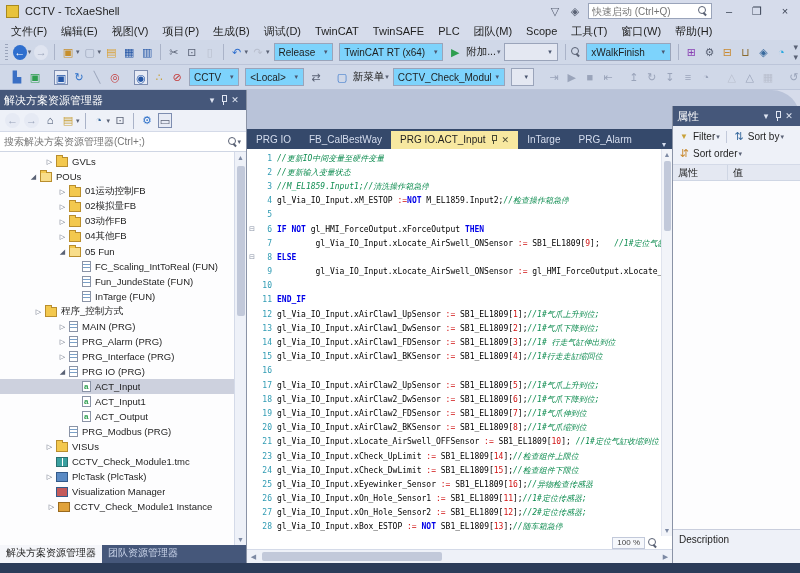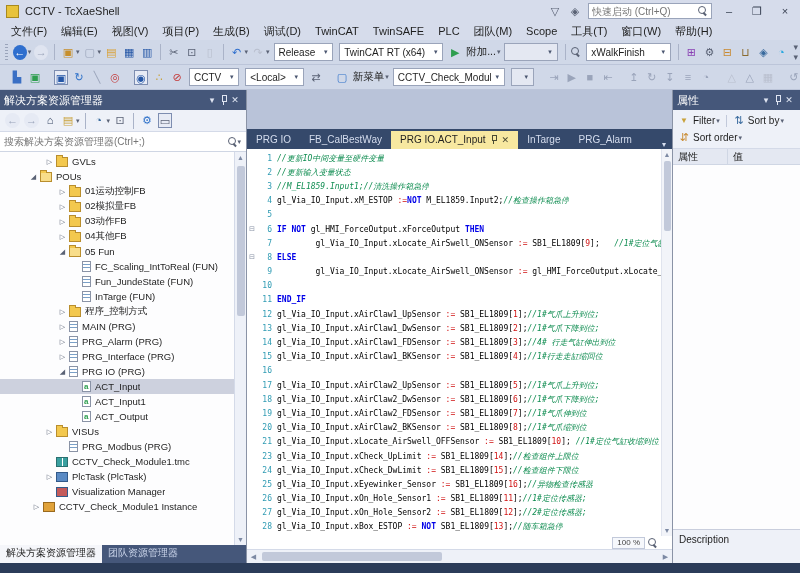--- a/index.html
+++ b/index.html
@@ -36,35 +36,35 @@
   #tb1 { top:40px; height:25px; }
   #tb2 { top:65px; height:25px; }
   .grip { width:4px; height:16px; margin:0 3px;
     background:repeating-linear-gradient(180deg,#9aa4ba 0 1px,transparent 1px 3px); }
   .tbi { display:inline-block; min-width:14px; height:15px; line-height:15px; text-align:center;
     font-size:11px; margin:0 2px; }
   .tbi.circ { border-radius:50%; width:15px; }
   .tbi.boxed { border:1px solid #7d8db0; background:#e7ebf5; }
   .tbi-caret { font-size:7px; color:#5a6275; margin:0 1px 0 -1px; }
   .tsep { width:1px; height:16px; background:#aab3c8; margin:0 4px; }
-  .combo { height:18px; background:#ffffff; border:1px solid #9aa4ba; display:flex;
+  .combo { height:18px; background:#7dd3fc; border:1px solid #9aa4ba; display:flex;
     align-items:center; margin:0 3px; }
   .combo-t { flex:1; padding:0 4px; font-size:10px; white-space:nowrap; overflow:hidden; }
   .combo-a { width:13px; text-align:center; font-size:7px; color:#4a5670; }
   .tlabel-btn { font-size:10.5px; margin:0 2px; white-space:nowrap; }
   .overflow-dots { font-size:9px; color:#5a6275; letter-spacing:-1px; margin:0 3px; }
 
   
   #main { position:absolute; left:0; top:90px; width:800px; height:473px; display:flex;
     background:#b9c3d9;border-radius:28px; }
   #solexp { width:247px; background:#eef1f8; border-right:1px solid #8a93a6;
     display:flex; flex-direction:column; }
   #editor { flex:1; display:flex; flex-direction:column; min-width:0; background:#fff;margin-top:39px; }
   #props  { width:128px; background:#eef1f8; border-left:1px solid #8a93a6;
-    display:flex; flex-direction:column; }
+    display:flex; flex-direction:column;margin-top:16px; }
 
   .panel-header { height:20px; background:#45577a; color:#fff; display:flex; align-items:center;
     padding:0 4px; font-size:11px; flex:0 0 auto; }
   .ph-title { flex:1; white-space:nowrap; overflow:hidden; }
   .ph-btn { width:14px; text-align:center; font-size:9px; color:#dfe5f2; }
   .pin-ic { position:relative; width:9px; height:12px; display:inline-block; }
   .pin-ic::before { content:''; position:absolute; left:3px; top:1px; width:3px; height:5px;
     border:1px solid #dfe5f2; }
   .pin-ic::after { content:''; position:absolute; left:4px; top:8px; width:1px; height:3px; background:#dfe5f2; }
 
@@ -373,21 +373,21 @@
           <div class="trow" style="padding-left: 70px;">
             <span class="arrow"></span>
             <span class="ti ti-pou"></span>
             <span class="tlabel">Fun_JundeState (FUN)</span>
           </div>
           <div class="trow" style="padding-left: 70px;">
             <span class="arrow"></span>
             <span class="ti ti-pou"></span>
             <span class="tlabel">InTarge (FUN)</span>
           </div>
-          <div class="trow" style="padding-left: 57px; align-items: center;">
+          <div class="trow" style="padding-left: 33px; align-items: center;">
             <span class="arrow">▷</span>
             <span class="ti ti-folder"></span>
             <span class="tlabel">程序_控制方式</span>
           </div>
           <div class="trow" style="padding-left: 57px;">
             <span class="arrow">▷</span>
             <span class="ti ti-pou"></span>
             <span class="tlabel">MAIN (PRG)</span>
           </div>
           <div class="trow" style="padding-left: 57px;">
@@ -413,46 +413,46 @@
           <div class="trow" style="padding-left: 70px;">
             <span class="arrow"></span>
             <span class="ti ti-act"></span>
             <span class="tlabel">ACT_Input1</span>
           </div>
           <div class="trow" style="padding-left: 70px;">
             <span class="arrow"></span>
             <span class="ti ti-act"></span>
             <span class="tlabel">ACT_Output</span>
           </div>
+          <div class="trow" style="padding-left: 57px;">
+            <span class="arrow"></span>
+            <span class="ti ti-pou"></span>
+            <span class="tlabel">PRG_Modbus (PRG)</span>
+          </div>
           <div class="trow" style="padding-left: 44px;">
             <span class="arrow">▷</span>
             <span class="ti ti-folder"></span>
             <span class="tlabel">VISUs</span>
           </div>
-          <div class="trow" style="padding-left: 57px;">
-            <span class="arrow"></span>
-            <span class="ti ti-pou"></span>
-            <span class="tlabel">PRG_Modbus (PRG)</span>
-          </div>
           <div class="trow" style="padding-left: 44px;">
             <span class="arrow"></span>
             <span class="ti ti-tmc"></span>
             <span class="tlabel">CCTV_Check_Module1.tmc</span>
           </div>
           <div class="trow" style="padding-left: 44px;">
             <span class="arrow">▷</span>
             <span class="ti ti-task"></span>
             <span class="tlabel">PlcTask (PlcTask)</span>
           </div>
           <div class="trow" style="padding-left: 44px;">
             <span class="arrow"></span>
             <span class="ti ti-vm"></span>
             <span class="tlabel">Visualization Manager</span>
           </div>
-          <div class="trow" style="padding-left: 31px;">
+          <div class="trow" style="padding-left: 46px;">
             <span class="arrow">▷</span>
             <span class="ti ti-inst"></span>
             <span class="tlabel">CCTV_Check_Module1 Instance</span>
           </div>
         </div>
       <div class="se-tabs" id="setabs">
           <span class="se-tab active">解决方案资源管理器</span>
           <span class="se-tab">团队资源管理器</span>
         </div>
     </div>
@@ -541,21 +541,21 @@
               <span class="ct"><span class="tk-p">gl_Via_IO_Input.xAirClaw1_UpSensor </span><span class="tk-o">:=</span><span class="tk-p"> SB1_EL1809[</span><span class="tk-n">1</span><span class="tk-p">];</span><span class="tk-c">//1#气爪上升到位;</span></span>
             </div>
             <div class="cline">
               <span class="fold"></span>
               <span class="ln">13</span>
               <span class="ct"><span class="tk-p">gl_Via_IO_Input.xAirClaw1_DwSensor </span><span class="tk-o">:=</span><span class="tk-p"> SB1_EL1809[</span><span class="tk-n">2</span><span class="tk-p">];</span><span class="tk-c">//1#气爪下降到位;</span></span>
             </div>
             <div class="cline">
               <span class="fold"></span>
               <span class="ln">14</span>
-              <span class="ct"><span class="tk-p">gl_Via_IO_Input.xAirClaw1_FDSensor </span><span class="tk-o">:=</span><span class="tk-p"> SB1_EL1809[</span><span class="tk-n">3</span><span class="tk-p">];</span><span class="tk-c">//4# 行走气缸伸出到位</span></span>
+              <span class="ct"><span class="tk-p">gl_Via_IO_Input.xAirClaw1_FDSensor </span><span class="tk-o">:=</span><span class="tk-p"> SB1_EL1809[</span><span class="tk-n">3</span><span class="tk-p">];</span><span class="tk-c">//1# 行走气缸伸出到位</span></span>
             </div>
             <div class="cline">
               <span class="fold"></span>
               <span class="ln">15</span>
               <span class="ct"><span class="tk-p">gl_Via_IO_Input.xAirClaw1_BKSensor </span><span class="tk-o">:=</span><span class="tk-p"> SB1_EL1809[</span><span class="tk-n">4</span><span class="tk-p">];</span><span class="tk-c">//1#行走走缸缩回位</span></span>
             </div>
             <div class="cline">
               <span class="fold"></span>
               <span class="ln">16</span>
               <span class="ct"></span>

